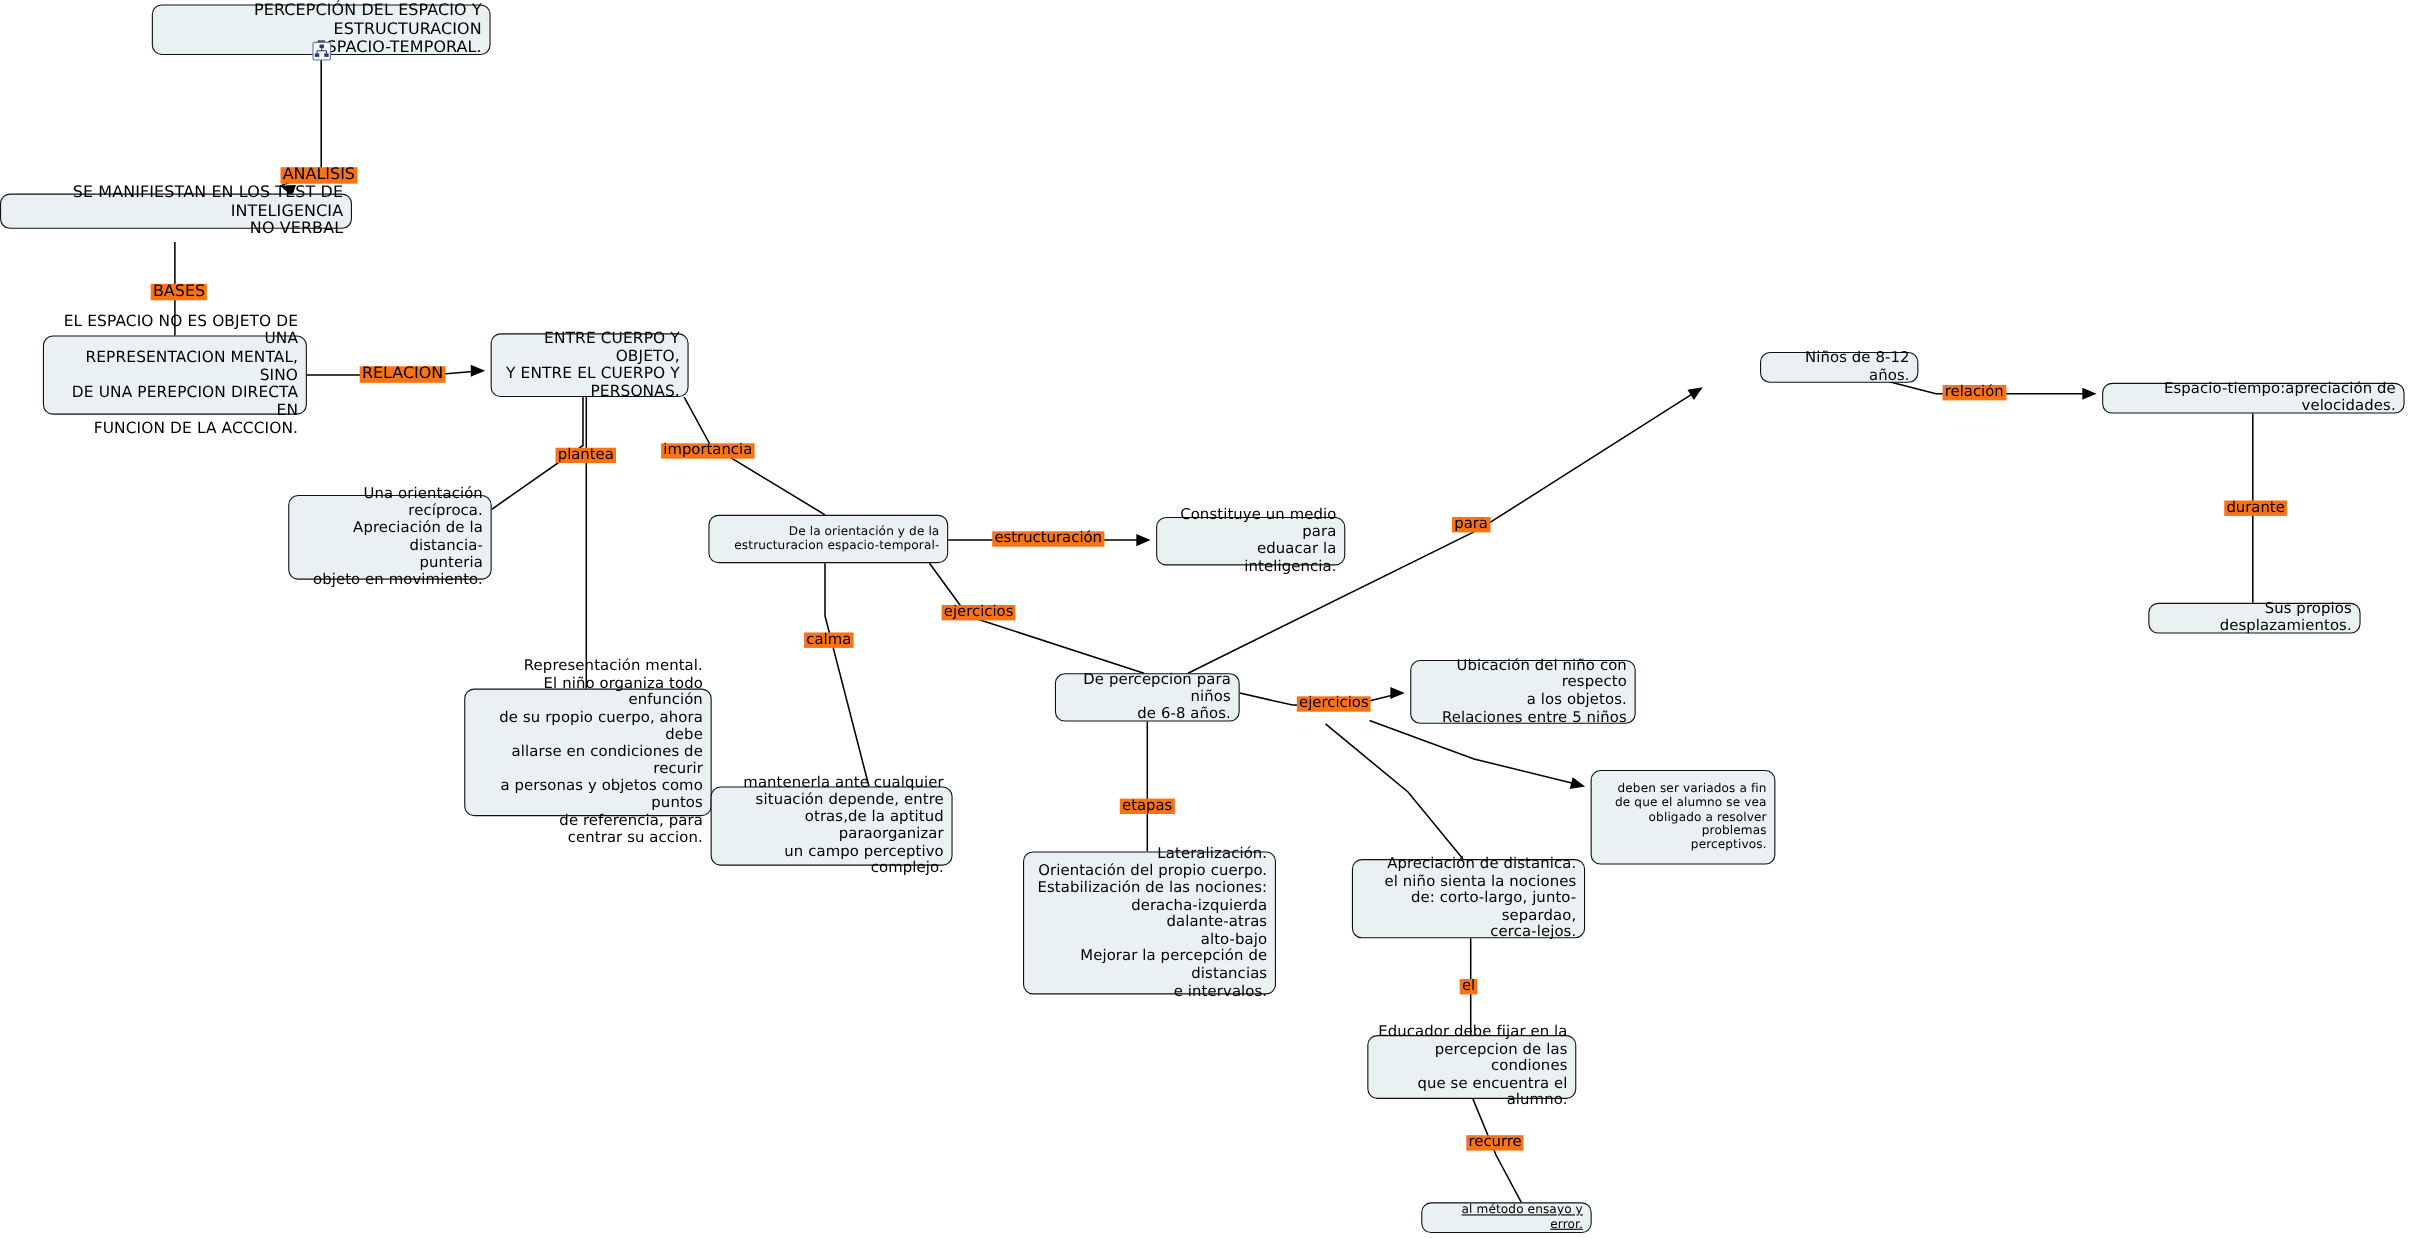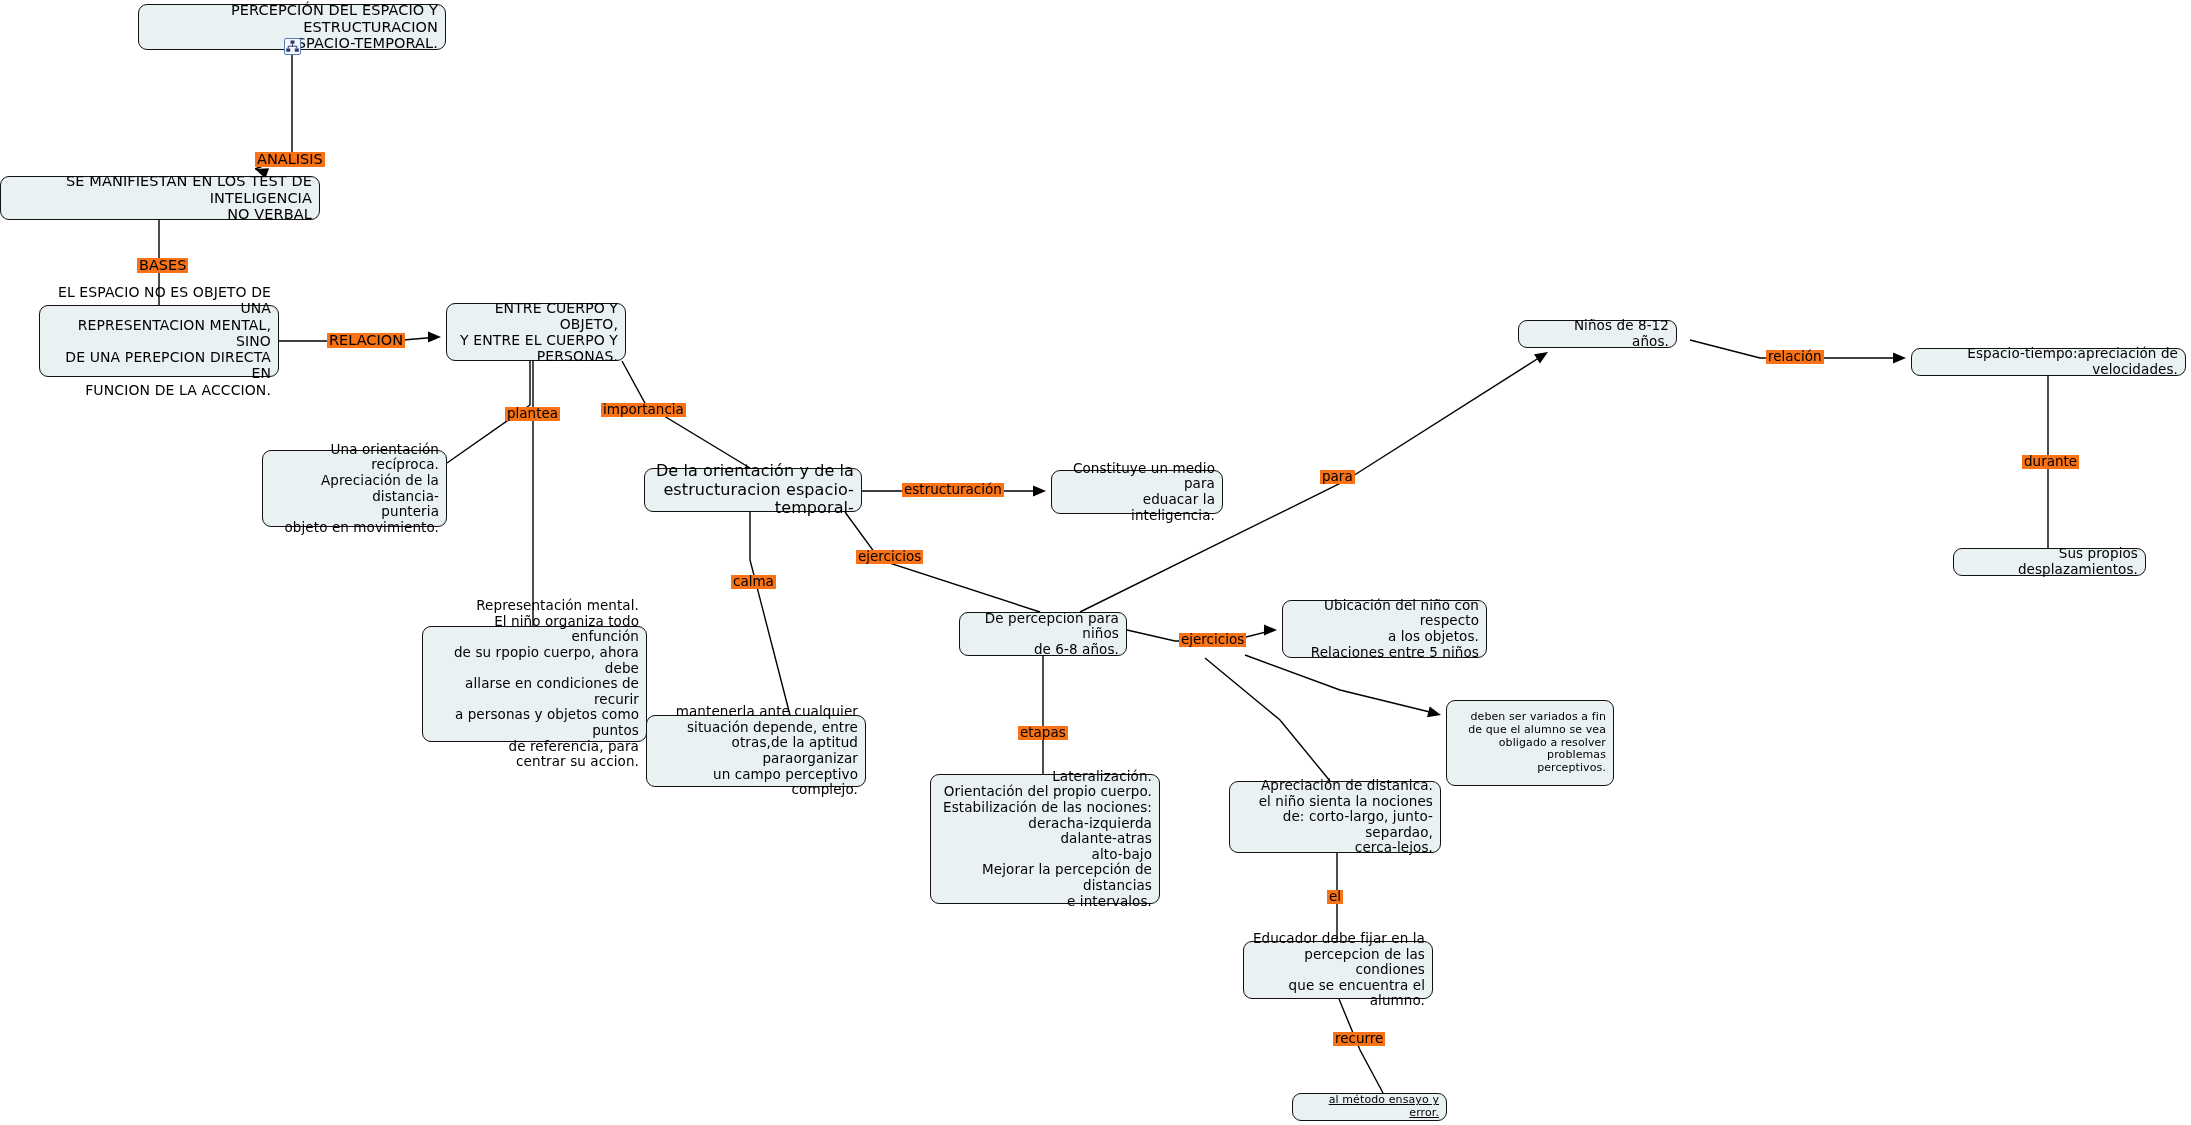--- a/index.html
+++ b/index.html
@@ -91,49 +91,49 @@
       <polyline points="1245,655 1340,690 1438,714" fill="none" stroke="#000000" stroke-width="1.4"></polyline>
       <polygon points="1441,715 1429.7167259842104,706.5183888626864 1427.055585132614,717.1916418517224" fill="#000000"></polygon>
       <polyline points="1043,656 1043,774" fill="none" stroke="#000000" stroke-width="1.4"></polyline>
       <polyline points="1205,658 1280,720 1330,781" fill="none" stroke="#000000" stroke-width="1.4"></polyline>
       <polyline points="1337,853 1337,941" fill="none" stroke="#000000" stroke-width="1.4"></polyline>
       <polyline points="1339,999 1360,1050 1383,1093" fill="none" stroke="#000000" stroke-width="1.4"></polyline>
     </svg>
   <div id="node-layer">
       <div class="node" style="left: 138px; top: 4px; width: 308px; height: 46px; font-size: 14.5px;"><span class="node-text">PERCEPCIÓN DEL ESPACIO Y ESTRUCTURACION
 ESPACIO-TEMPORAL.</span></div>
-      <div class="node" style="left: 0px; top: 176px; width: 320px; height: 44px; font-size: 14.5px;"><span class="node-text">SE MANIFIESTAN EN LOS TEST DE INTELIGENCIA
+      <div class="node" style="left: 0px; top: 176px; width: 320px; height: 32px; font-size: 14.5px;"><span class="node-text">SE MANIFIESTAN EN LOS TEST DE INTELIGENCIA
 NO VERBAL</span></div>
       <div class="node" style="left: 39px; top: 305px; width: 240px; height: 72px; font-size: 14px;"><span class="node-text">EL ESPACIO NO ES OBJETO DE UNA
 REPRESENTACION MENTAL, SINO
 DE UNA PEREPCION DIRECTA EN
 FUNCION DE LA ACCCION.</span></div>
       <div class="node" style="left: 446px; top: 303px; width: 180px; height: 58px; font-size: 14px;"><span class="node-text">ENTRE CUERPO Y OBJETO,
 Y ENTRE EL CUERPO Y
 PERSONAS.</span></div>
       <div class="node" style="left: 262px; top: 450px; width: 185px; height: 77px; font-size: 13.5px;"><span class="node-text">Una orientación recíproca.
 Apreciación de la distancia-
 punteria
 objeto en movimiento.</span></div>
       <div class="node" style="left: 422px; top: 626px; width: 225px; height: 116px; font-size: 13.5px;"><span class="node-text">Representación mental.
 El niño organiza todo enfunción
 de su rpopio cuerpo, ahora debe
 allarse en condiciones de recurir
 a personas y objetos como puntos
 de referencia, para
 centrar su accion.</span></div>
-      <div class="node" style="left: 644px; top: 468px; width: 218px; height: 44px; font-size: 16px;"><span class="node-text">De la orientación y de la
+      <div class="node" style="left: 644px; top: 468px; width: 218px; height: 44px; font-size: 11px;"><span class="node-text">De la orientación y de la
 estructuracion espacio-temporal-</span></div>
       <div class="node" style="left: 646px; top: 715px; width: 220px; height: 72px; font-size: 13.5px;"><span class="node-text">mantenerla ante cualquier
 situación depende, entre
 otras,de la aptitud paraorganizar
 un campo perceptivo complejo.</span></div>
       <div class="node" style="left: 1051px; top: 470px; width: 172px; height: 44px; font-size: 13.5px;"><span class="node-text">Constituye un medio para
 eduacar la inteligencia.</span></div>
-      <div class="node" style="left: 1518px; top: 320px; width: 159px; height: 28px; font-size: 13.5px; padding-left: 28px;"><span class="node-text">Niños de 8-12 años.</span></div>
+      <div class="node" style="left: 1600px; top: 320px; width: 144px; height: 28px; font-size: 13.5px; padding-left: 28px;"><span class="node-text">Niños de 8-12 años.</span></div>
       <div class="node" style="left: 1911px; top: 348px; width: 275px; height: 28px; font-size: 13.5px;"><span class="node-text">Espacio-tiempo:apreciación de velocidades.</span></div>
       <div class="node" style="left: 1953px; top: 548px; width: 193px; height: 28px; font-size: 13.5px;"><span class="node-text">Sus propios desplazamientos.</span></div>
       <div class="node" style="left: 959px; top: 612px; width: 168px; height: 44px; font-size: 13.5px;"><span class="node-text">De percepcion para niños
 de 6-8 años.</span></div>
       <div class="node" style="left: 1282px; top: 600px; width: 205px; height: 58px; font-size: 13.5px;"><span class="node-text">Ubicación del niño con respecto
 a los objetos.
 Relaciones entre 5 niños</span></div>
       <div class="node" style="left: 1446px; top: 700px; width: 168px; height: 86px; font-size: 11px;"><span class="node-text">deben ser variados a fin
 de que el alumno se vea
 obligado a resolver

